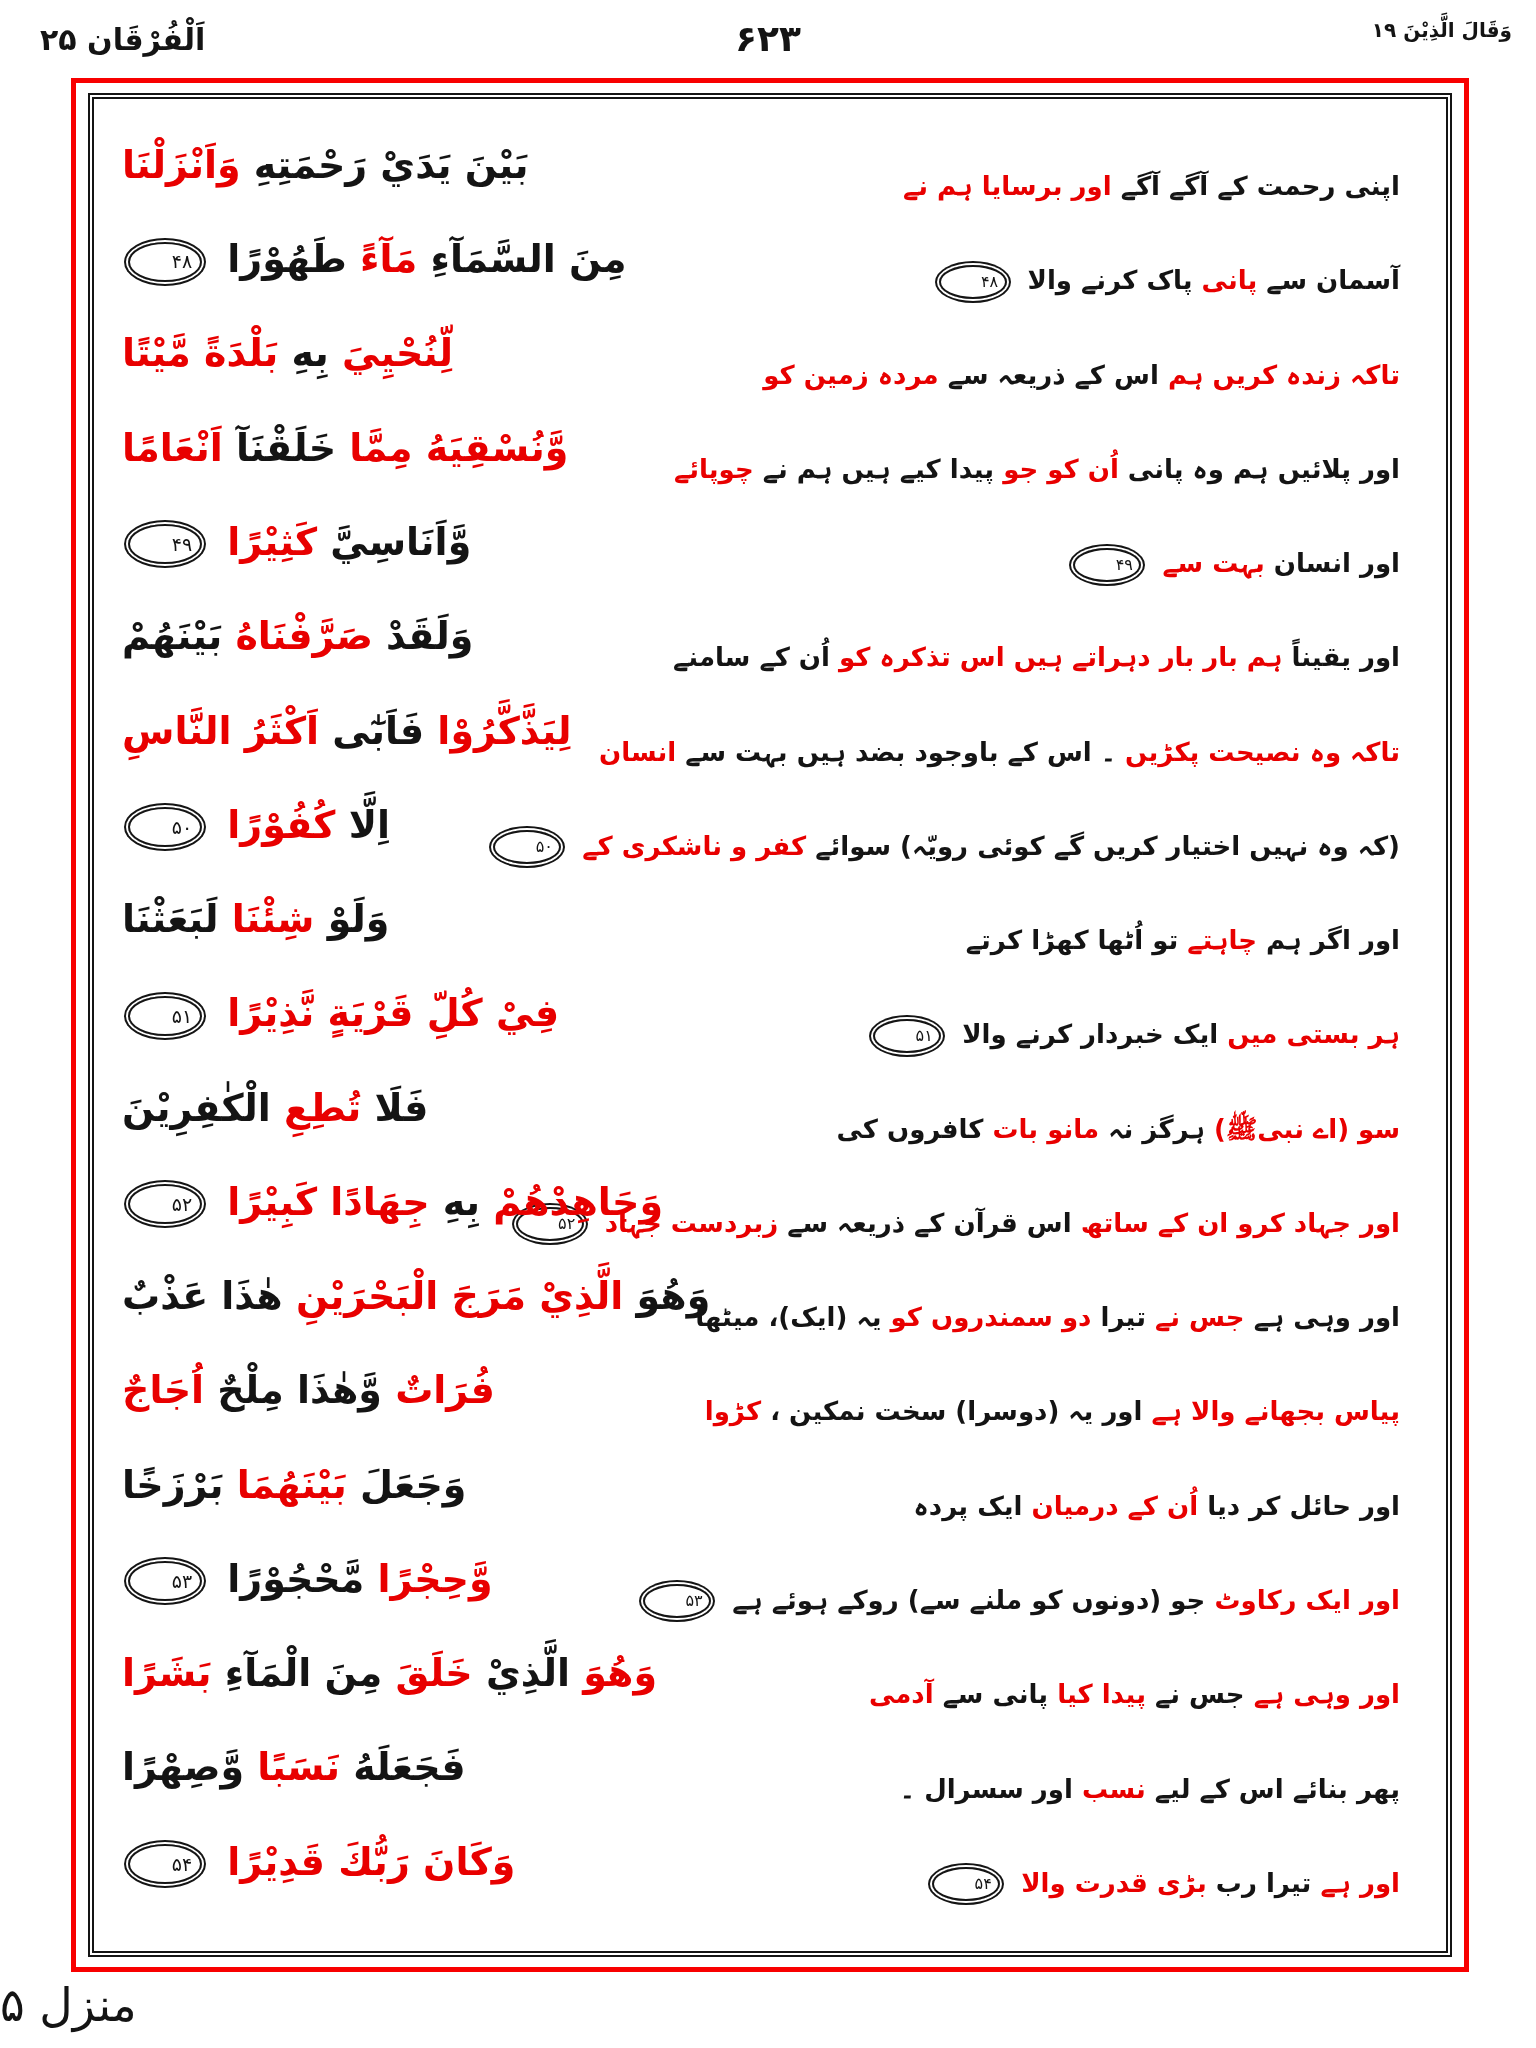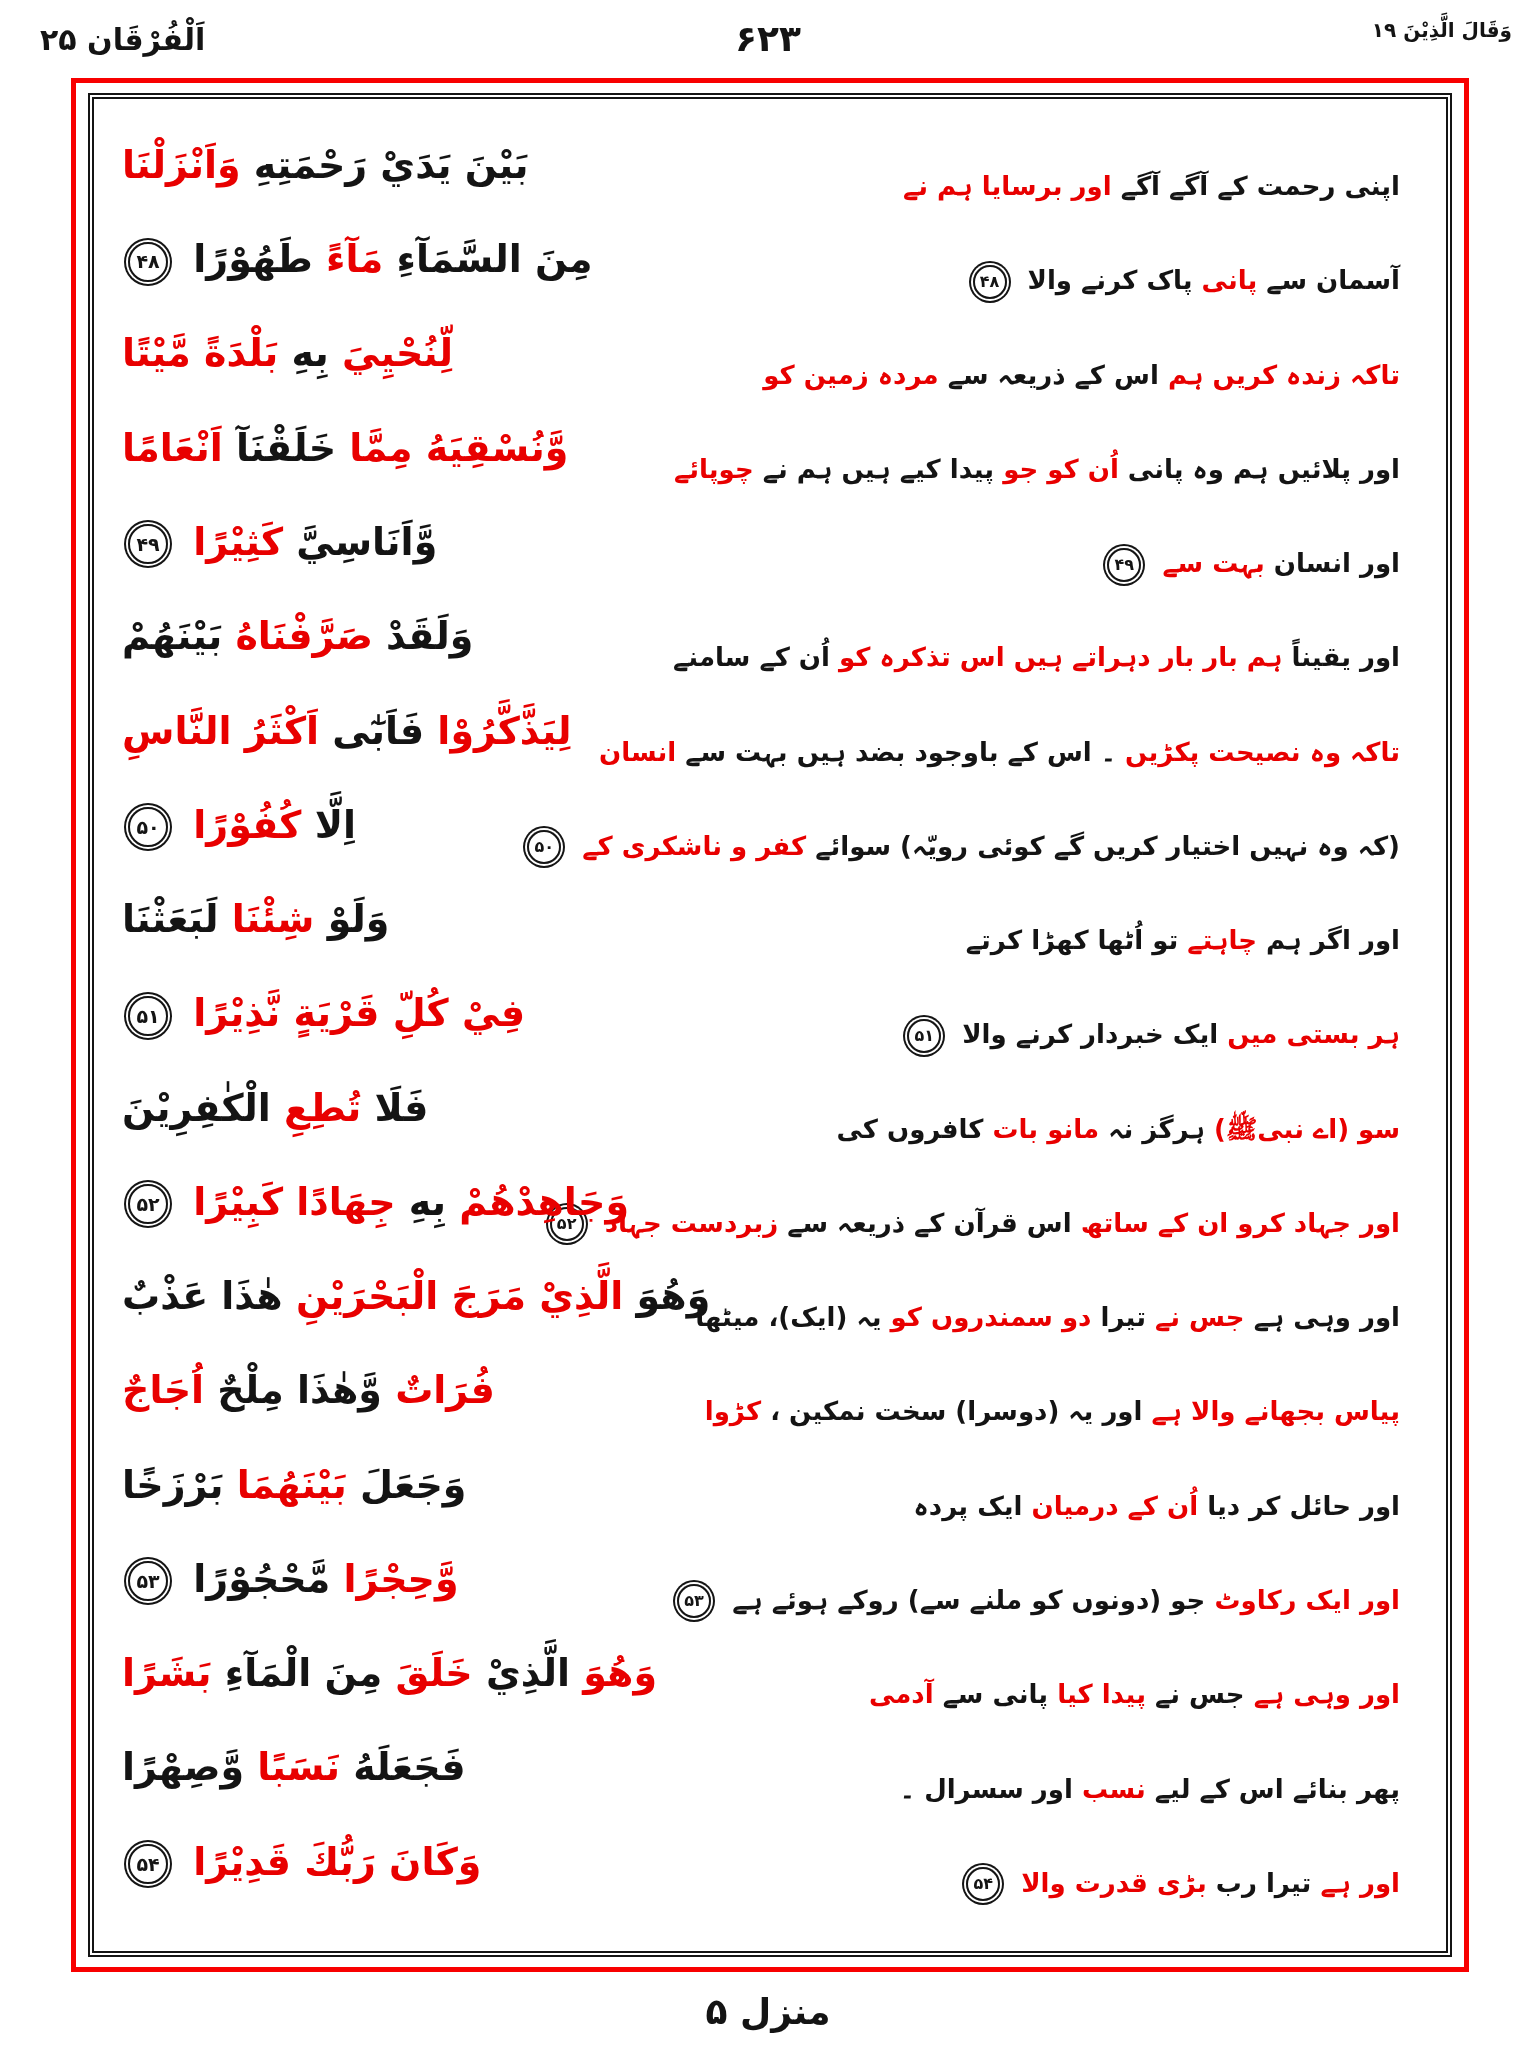--- a/index.html
+++ b/index.html
@@ -36,28 +36,28 @@
     flex:1;direction:rtl;text-align:left;white-space:nowrap;
     font-size:38px;font-weight:bold;line-height:1.4;padding-right:4px;
   }
   .seg-k{color:var(--ink,#111);}
   .seg-r{color:var(--red,#e80000);}
   
   .medallion{
     display:inline-flex;align-items:center;justify-content:center;
     border:2px solid var(--ink,#111);border-radius:50%;
     box-shadow:0 0 0 2px #fff,0 0 0 4px var(--ink,#111);
-    font-weight:bold;vertical-align:middle;margin:0 12px 0 6px;color:var(--ink,#111);
+    font-weight:normal;vertical-align:middle;margin:0 12px 0 6px;color:var(--ink,#111);padding-left:34px;
   }
   .arabic .medallion{width:36px;height:36px;font-size:19px;}
   .urdu .medallion{width:30px;height:30px;font-size:16px;}
   
   .footer{
-    position:absolute;bottom:16px;left:0;right:0;text-align:center;
-    font-size:36px;font-weight:bold;direction:rtl;
+    position:absolute;bottom:16px;left:0;right:0;text-align:left;
+    font-size:46px;font-weight:normal;direction:rtl;
   }
 </style>
 </head>
 <body>
 
 <div class="page">
 
   <div class="header">
     <div class="h-right">وَقَالَ الَّذِيْنَ ۱۹</div>
     <div class="h-center">۶۲۳</div>

